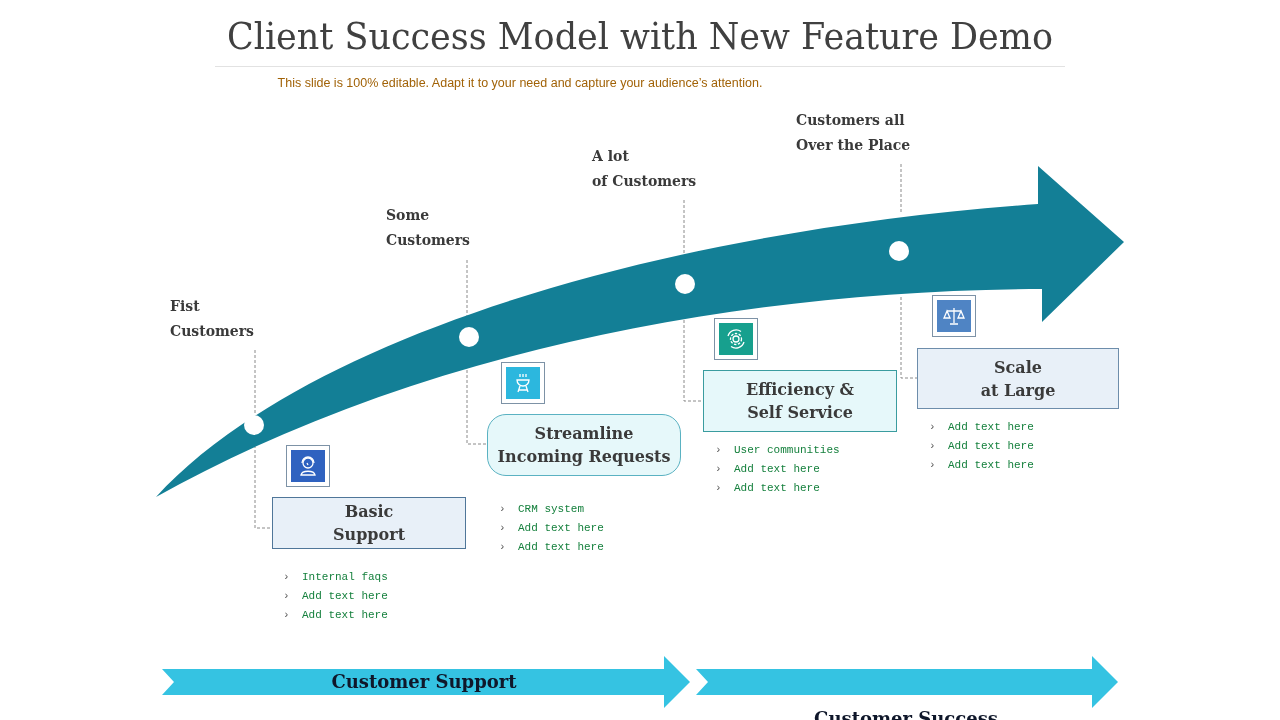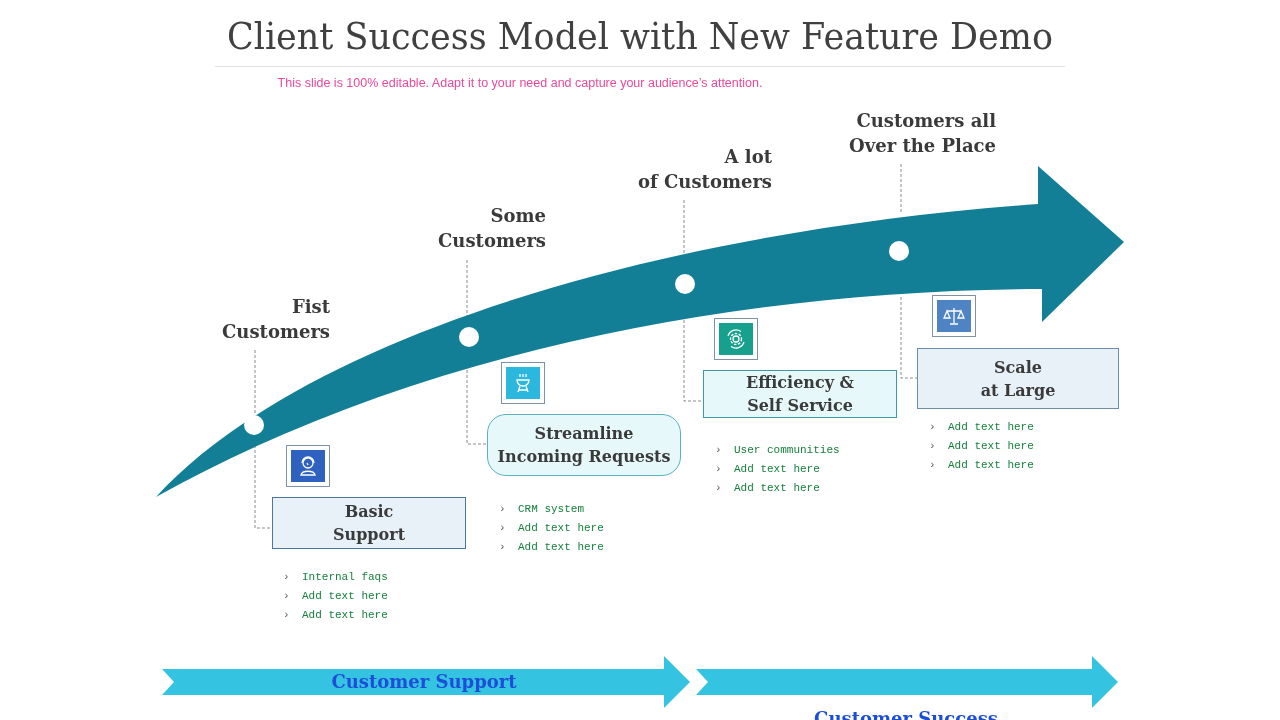--- a/index.html
+++ b/index.html
@@ -1,28 +1,28 @@
 <!DOCTYPE html>
 <html><head>
 <meta charset="utf-8">
 <style>
   html, body { margin:0; padding:0; background:#ffffff; }
   body { width:1280px; height:720px; position:relative; overflow:hidden; font-family:"Liberation Sans", sans-serif; }
   .title { position:absolute; left:0; width:1280px; top:14px; text-align:center; font-family:"DejaVu Serif", serif; font-size:38px; color:#404040; letter-spacing:0px; transform:scaleX(0.92); }
   .title-rule { position:absolute; left:215px; width:850px; top:66px; height:1px; background:#e2e2e2; }
-  .subtitle { position:absolute; left:0; width:1040px; top:76px; text-align:center; font-size:12.5px; color:#ec4899; }
+  .subtitle { position:absolute; left:0; width:1040px; top:76px; text-align:center; font-size:12.5px; color:#a16207; }
   svg.main { position:absolute; left:0; top:0; }
-  .stage-label { position:absolute; text-align:right; font-family:"DejaVu Serif", serif; font-weight:bold; font-size:18px; line-height:25px; color:#3a3a3a; white-space:pre-line; }
+  .stage-label { position:absolute; text-align:left; font-family:"DejaVu Serif", serif; font-weight:bold; font-size:14px; line-height:25px; color:#3a3a3a; white-space:pre-line; }
   .icon-box { position:absolute; width:44px; height:42px; border:1px solid #7d92a6; background:#fff; box-sizing:border-box; display:flex; align-items:center; justify-content:center; }
   .icon-inner { width:34px; height:32px; display:flex; align-items:center; justify-content:center; }
   .card { position:absolute; box-sizing:border-box; border:1px solid; display:flex; align-items:center; justify-content:center; text-align:center; font-family:"DejaVu Serif", serif; font-weight:bold; font-size:16px; line-height:23px; color:#3a3a3a; white-space:pre-line; }
   .bullets { position:absolute; list-style:none; margin:0; padding:0; font-size:11px; color:#15803d; line-height:19px;font-family:Liberation Mono, monospace; }
   .bullets li { position:relative; padding-left:19px; }
   .bullets li::before { content:"›"; position:absolute; left:0; top:0; color:#595959; }
-  .band-label { position:absolute; text-align:center; font-family:"DejaVu Serif", serif; font-weight:bold; font-size:18px; color:#1d4ed8; }
+  .band-label { position:absolute; text-align:center; font-family:"DejaVu Serif", serif; font-weight:bold; font-size:18px; color:#0f172a; }
 </style>
 </head>
 <body>
 
 <div class="title">Client Success Model with New Feature Demo</div>
 <div class="title-rule"></div>
 <div class="subtitle">This slide is 100% editable. Adapt it to your need and capture your audience’s attention.</div>
 
 <svg class="main" width="1280" height="720">
 
@@ -87,21 +87,21 @@
       <path d="M11 3 v15 M7 19 h8 M4 6 h14"></path>
         <path d="M4 6 l-3 7 h6 z M18 6 l-3 7 h6 z"></path>
     </svg>
   </div>
 </div>
 
 <div class="card" style="left:272px; top:497px; width:194px; height:52px; background:#e8f0f8; border-color:#4f7699;">Basic
 Support</div>
 <div class="card" style="left:487px; top:414px; width:194px; height:62px; background:#e6f8fa; border-color:#5ab2c2;border-radius:19px;">Streamline
 Incoming Requests</div>
-<div class="card" style="left:703px; top:370px; width:194px; height:48px; background:#e6f8fa; border-color:#3a9c9f;">Efficiency &amp;
+<div class="card" style="left:703px; top:370px; width:194px; height:62px; background:#e6f8fa; border-color:#3a9c9f;">Efficiency &amp;
 Self Service</div>
 <div class="card" style="left:917px; top:348px; width:202px; height:61px; background:#e8f0f8; border-color:#6d8dab;">Scale
 at Large</div>
 
 <ul class="bullets" style="left:283px; top:568px;">
   <li>Internal  faqs</li>
   <li>Add text here</li>
   <li>Add text here</li>
 </ul>
 <ul class="bullets" style="left:499px; top:485px;margin-top:15px;">

